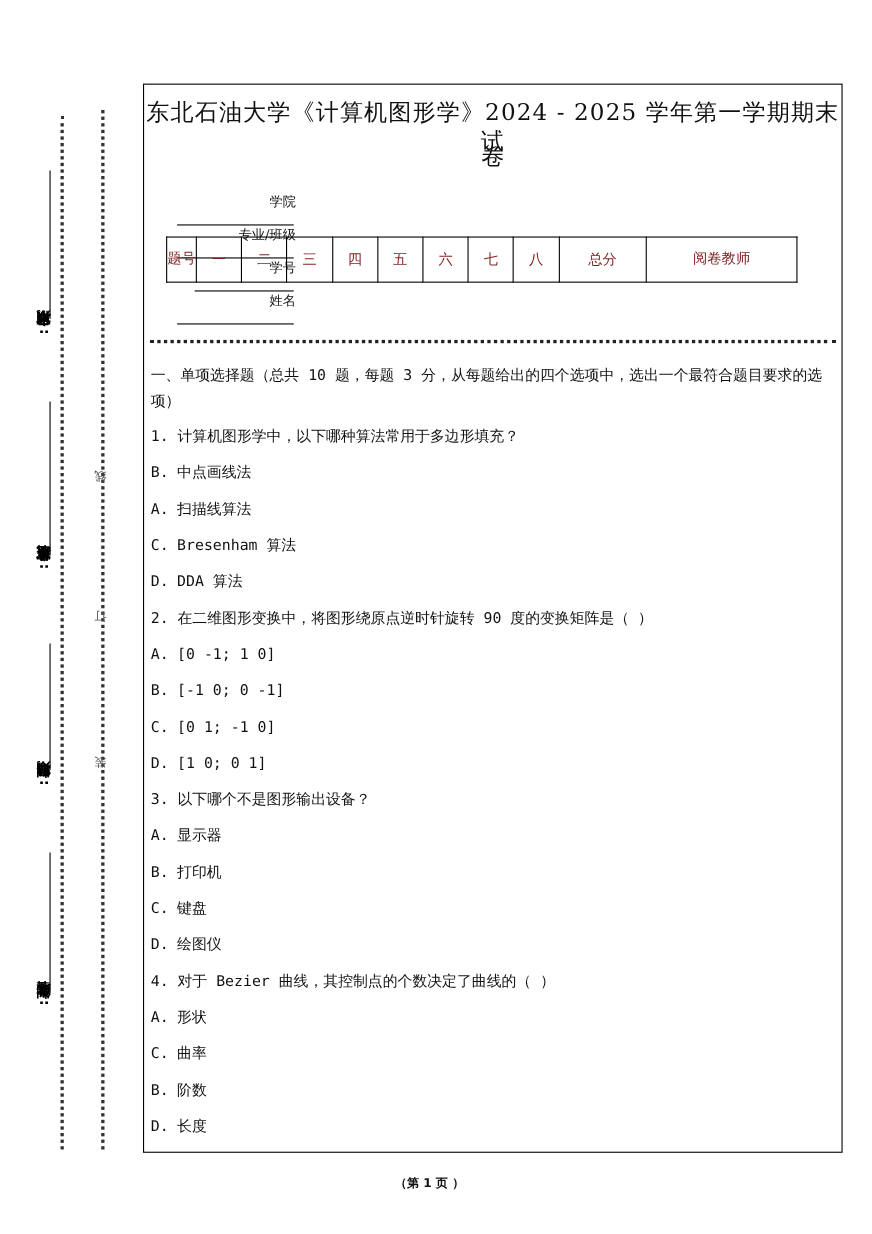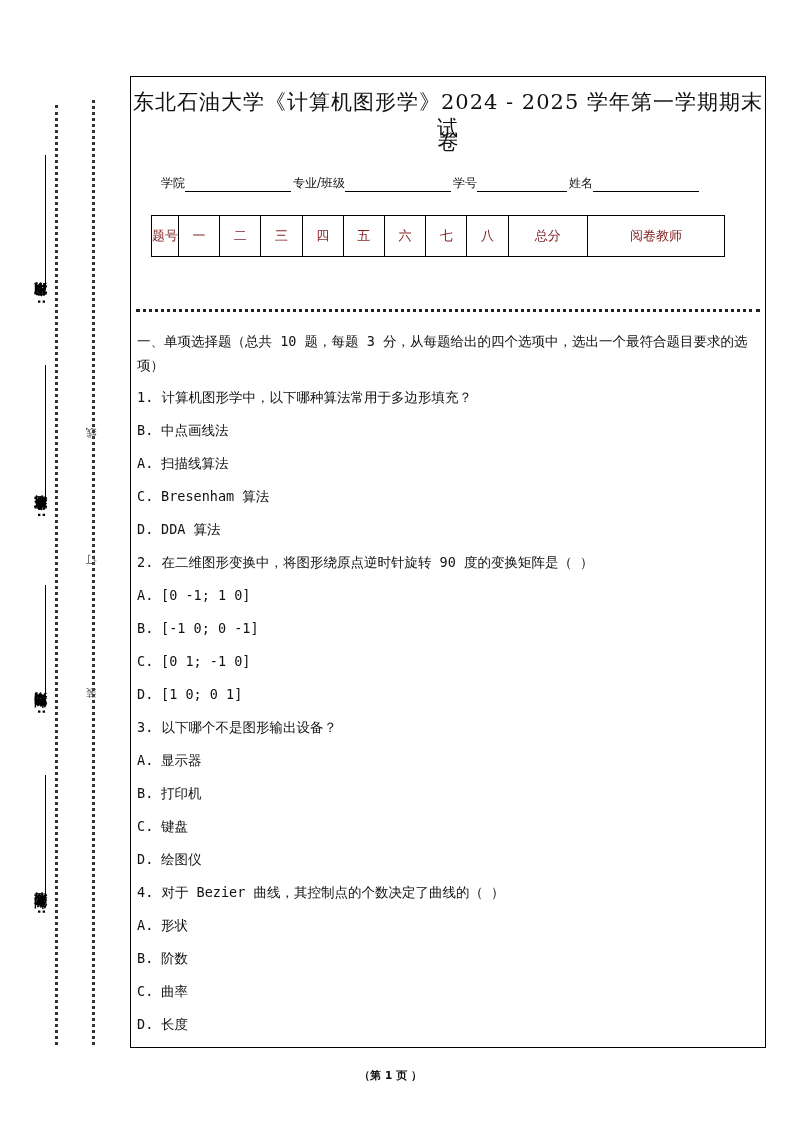--- a/index.html
+++ b/index.html
@@ -15,21 +15,21 @@
   .vmark { position: absolute; writing-mode: vertical-rl; transform: rotate(180deg);
            font-size: 11px; color: #555; background: #fff; line-height: 12px; }
 
   
   .frame { position: absolute; left: 130px; top: 76px; width: 636px; height: 972px;
            border: 1.5px solid #000; box-sizing: border-box; }
   .title { position: absolute; left: 0; right: 0; top: 12px; text-align: center;
            font-size: 21px; letter-spacing: 1px; line-height: 26px; }
   .title2 { position: absolute; left: 0; right: 0; top: 52px; text-align: center;
             font-size: 21px; line-height: 26px; }
-  .info { position: absolute; left: 30px; top: 98px; font-size: 12px; display: flex; align-items: flex-end; }
+  .info { position: absolute; left: 30px; top: 98px; font-size: 12px; display: flex; align-items: flex-end; flex-direction: column; }
   .info .lbl { white-space: nowrap; }
   .info .blank { display: inline-block; border-bottom: 1px solid #000; height: 12px; margin-right: 2px; }
 
   table.score { position: absolute; left: 20px; top: 138px; width: 574px;
                 border-collapse: collapse; font-size: 13px; }
   table.score td { border: 1px solid #000; text-align: center; vertical-align: middle;
                    height: 40px; padding: 0; color: #7f1d1d; }
   table.score td.first { width: 26px; line-height: 20px; }
   .dotsep { position: absolute; left: 5px; right: 5px; top: 232px; border-top: 3px dotted #222; }
 
@@ -114,19 +114,19 @@
     <div class="line"><span class="opt-key">D.</span><span>[1 0; 0 1]</span></div>
 
     <div class="line">3. 以下哪个不是图形输出设备？</div>
     <div class="line"><span class="opt-key">A.</span><span>显示器</span></div>
     <div class="line"><span class="opt-key">B.</span><span>打印机</span></div>
     <div class="line"><span class="opt-key">C.</span><span>键盘</span></div>
     <div class="line"><span class="opt-key">D.</span><span>绘图仪</span></div>
 
     <div class="line">4. 对于 Bezier 曲线，其控制点的个数决定了曲线的（  ）</div>
     <div class="line"><span class="opt-key">A.</span><span>形状</span></div>
+    <div class="line"><span class="opt-key">C.</span><span>曲率</span></div>
     <div class="line"><span class="opt-key">B.</span><span>阶数</span></div>
-    <div class="line"><span class="opt-key">C.</span><span>曲率</span></div>
     <div class="line"><span class="opt-key">D.</span><span>长度</span></div>
   </div>
 </div>
 
 <div class="footer">（第 1 页 ）</div>
 
 </body></html>

